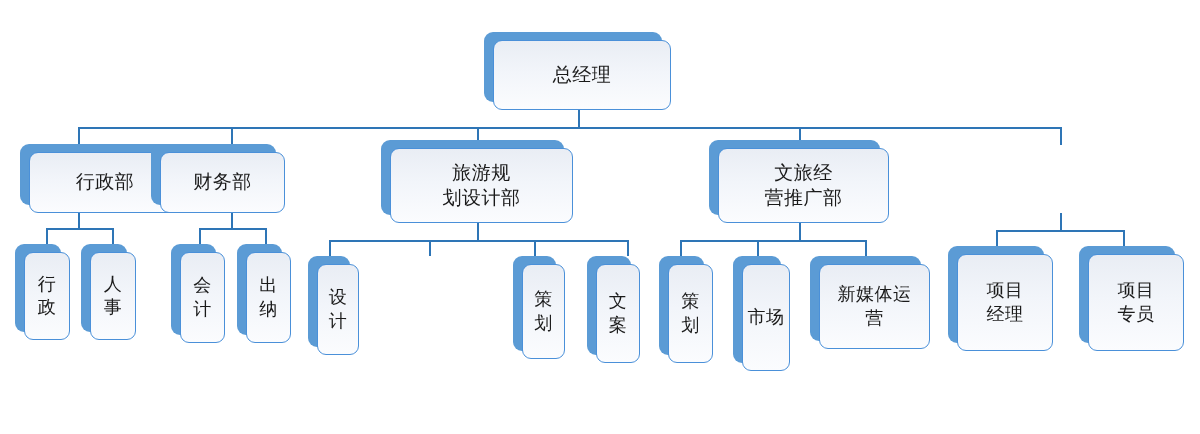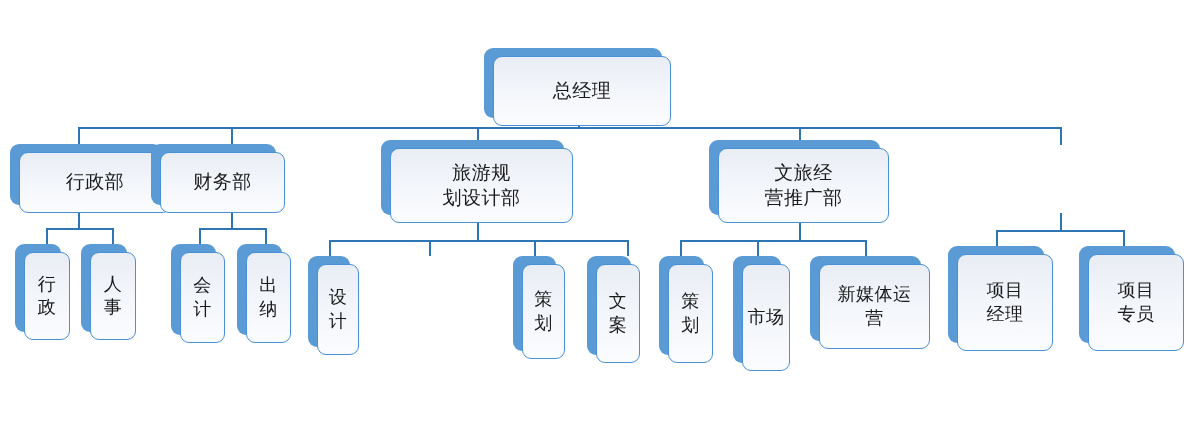--- a/index.html
+++ b/index.html
@@ -102,28 +102,28 @@
   <div class="conn h" style="left:680px; top:240px; width:187px;"></div>
   <div class="conn v" style="left:680px; top:240px; height:16px;"></div>
   <div class="conn v" style="left:757px; top:240px; height:16px;"></div>
   <div class="conn v" style="left:865px; top:240px; height:16px;"></div>
 
   <div class="conn v" style="left:1060px; top:213px; height:18px;"></div>
   <div class="conn h" style="left:996px; top:230px; width:129px;"></div>
   <div class="conn v" style="left:996px; top:230px; height:16px;"></div>
   <div class="conn v" style="left:1123px; top:230px; height:16px;"></div>
 
-  <div class="node s-root" style="left:484px; top:32px; width:178px; height:70px;margin-top:16px;">
+  <div class="node s-root" style="left:484px; top:32px; width:178px; height:70px;">
     <div class="shadow"></div>
     <div class="face">
       <span class="label">总经理</span>
     </div>
   </div>
 
-  <div class="node s-dept" style="left:10px; top:144px; width:152px; height:61px;">
+  <div class="node s-dept" style="left:20px; top:144px; width:152px; height:61px;">
     <div class="shadow"></div>
     <div class="face">
       <span class="label">行政部</span>
     </div>
   </div>
 
   <div class="node s-dept" style="left:151px; top:144px; width:125px; height:61px;">
     <div class="shadow"></div>
     <div class="face">
       <span class="label">财务部</span>

